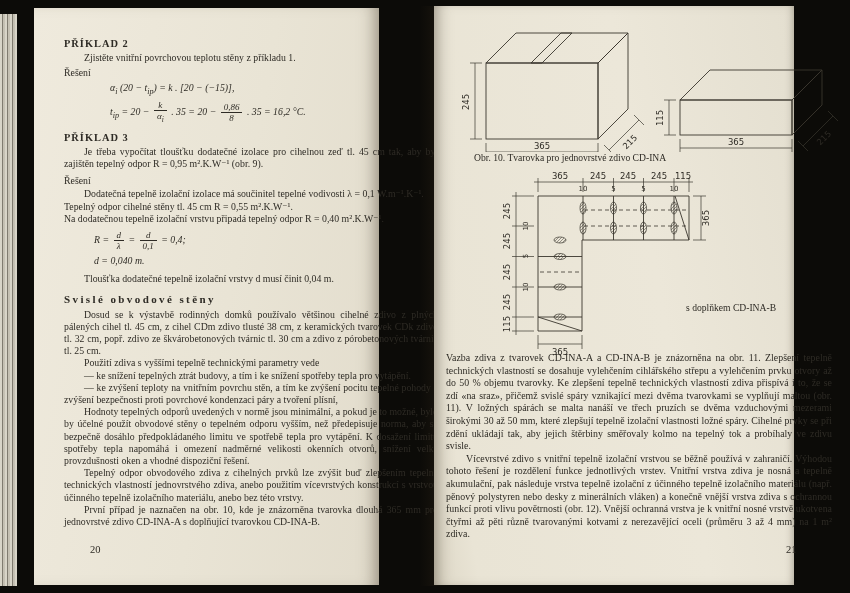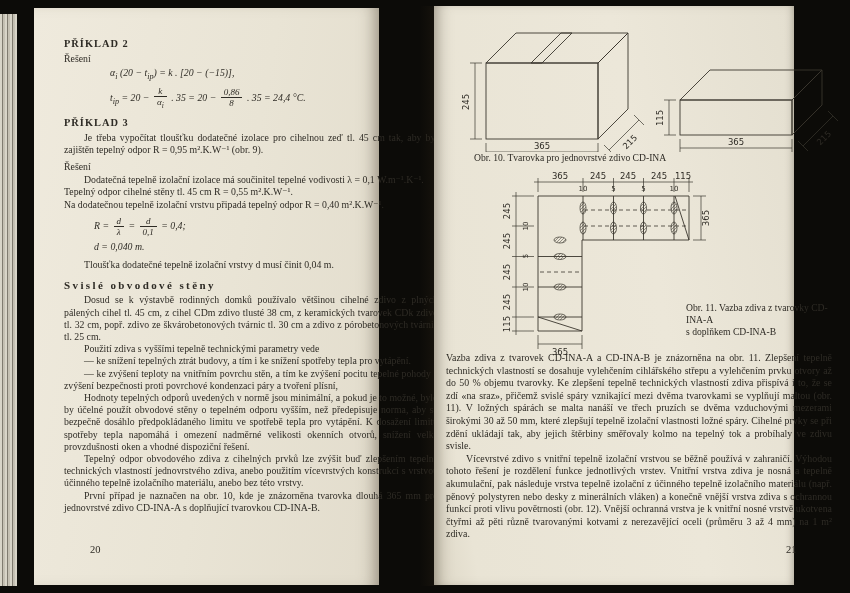--- a/index.html
+++ b/index.html
@@ -49,23 +49,24 @@
   svg text.jl{font-size:7px}
 </style>
 </head>
 <body>
 
 <div class="edge-stack"></div>
 
 <div class="page left">
   <div class="lp">
     <div class="ex-h">PŘÍKLAD 2</div>
+    <p class="task">Zjistěte vnitřní povrchovou teplotu stěny z příkladu 1.</p>
     <div class="sol">Řešení</div>
     <div class="math"><span>α</span><sub>i</sub><span> (20 − t</span><sub>ip</sub><span>) = k . [20 − (−15)],</span></div>
-    <div class="math"><span>t</span><sub>ip</sub><span> = 20 − </span><span class="frac"><span class="num">k</span><span class="den"><span>α</span><sub>i</sub></span></span><span> . 35 = 20 − </span><span class="frac"><span class="num">0,86</span><span class="den">8</span></span><span> . 35 = 24,4 °C.</span></div>
+    <div class="math"><span>t</span><sub>ip</sub><span> = 20 − </span><span class="frac"><span class="num">k</span><span class="den"><span>α</span><sub>i</sub></span></span><span> . 35 = 20 − </span><span class="frac"><span class="num">0,86</span><span class="den">8</span></span><span> . 35 = 16,2 °C.</span></div>
 
     <div class="ex-h" style="margin-top:7px">PŘÍKLAD 3</div>
     <p class="task">Je třeba vypočítat tloušťku dodatečné izolace pro cihelnou zeď tl. 45 cm tak, aby byl zajištěn tepelný odpor R = 0,95 m².K.W⁻¹ (obr. 9).</p>
     <div class="sol" style="margin-top:5px">Řešení</div>
     <p class="task">Dodatečná tepelně izolační izolace má součinitel tepelné vodivosti λ = 0,1 W.m⁻¹.K⁻¹.</p>
     <p class="noind">Tepelný odpor cihelné stěny tl. 45 cm R = 0,55 m².K.W⁻¹.</p>
     <p class="noind">Na dodatečnou tepelně izolační vrstvu připadá tepelný odpor R = 0,40 m².K.W⁻¹.</p>
     <div class="math" style="margin:5px 0 4px 30px"><span>R = </span><span class="frac"><span class="num">d</span><span class="den">λ</span></span><span> = </span><span class="frac"><span class="num">d</span><span class="den">0,1</span></span><span> = 0,4;</span></div>
     <div class="math" style="margin-left:30px;margin-bottom:6px">d = 0,040 m.</div>
     <p class="task">Tloušťka dodatečné tepelně izolační vrstvy d musí činit 0,04 m.</p>
@@ -221,21 +222,20 @@
     </g>
 
     <g>
       <line class="dim" x1="100" y1="169" x2="100" y2="183"></line>
         <line class="dim" x1="144" y1="169" x2="144" y2="183"></line>
       <line class="dim" x1="100" y1="178" x2="144" y2="178"></line>
       <text x="122" y="189" text-anchor="middle">365</text>
     </g>
   </svg>
   <div class="fig11cap">
-    <div>Obr. 11. Vazba zdiva z tvarovky CD-INA-A</div>
     <div>s doplňkem CD-INA-B</div>
   </div>
 
   <div class="rp-text">
     <p class="noind">Vazba zdiva z tvarovek CD-INA-A a CD-INA-B je znázorněna na obr. 11. Zlepšení tepelně technických vlastností se dosahuje vylehčením cihlářského střepu a vylehčením prvku otvory až do 50 % objemu tvarovky. Ke zlepšení tepelně technických vlastností zdiva přispívá i to, že se zdí «na sraz», přičemž svislé spáry vznikající mezi dvěma tvarovkami se vyplňují maltou (obr. 11). V ložných spárách se malta nanáší ve třech pruzích se dvěma vzduchovými mezerami širokými 30 až 50 mm, které zlepšují tepelně izolační vlastnosti ložné spáry. Cihelné prvky se při zdění ukládají tak, aby jejich štěrbiny směřovaly kolmo na tepelný tok a probíhaly ve zdivu svisle.</p>
     <p style="text-indent:20px">Vícevrstvé zdivo s vnitřní tepelně izolační vrstvou se běžně používá v zahraničí. Výhodou tohoto řešení je rozdělení funkce jednotlivých vrstev. Vnitřní vrstva zdiva je nosná a tepelně akumulační, pak následuje vrstva tepelně izolační z účinného tepelně izolačního materiálu (např. pěnový polystyren nebo desky z minerálních vláken) a konečně vnější vrstva zdiva s ochrannou funkcí proti vlivu povětrnosti (obr. 12). Vnější ochranná vrstva je k vnitřní nosné vrstvě ukotvena čtyřmi až pěti různě tvarovanými kotvami z nerezavějící oceli (průměru 3 až 4 mm) na 1 m² zdiva.</p>
   </div>
   <div class="pagenum pn-right">21</div>
 </div>
 

